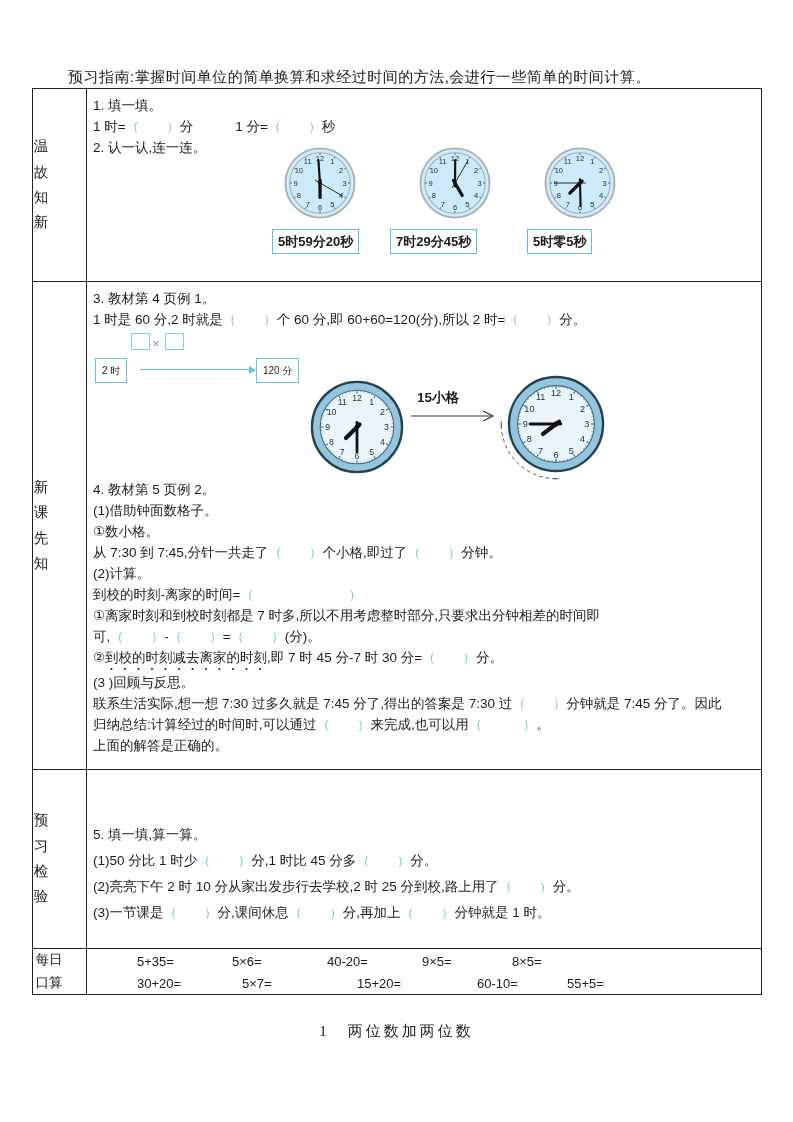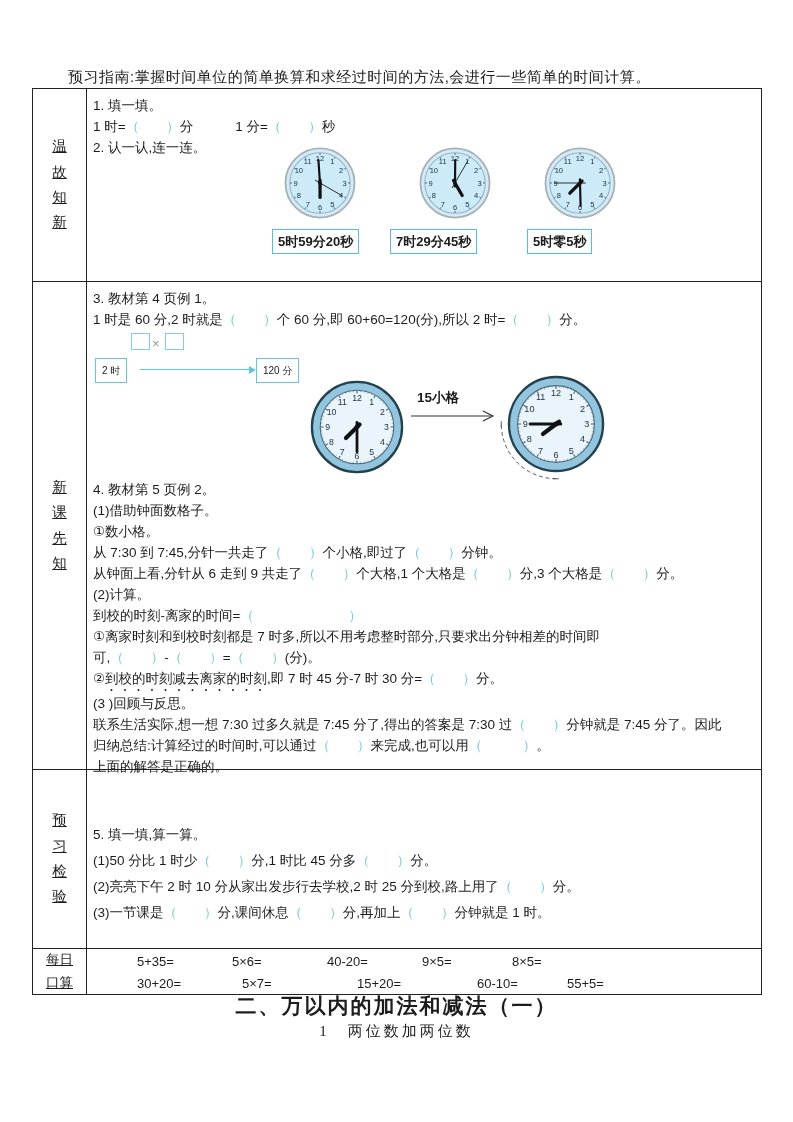--- a/index.html
+++ b/index.html
@@ -2,21 +2,21 @@
 <html><head>
 <meta charset="utf-8">
 <style>
   html,body{margin:0;padding:0;background:#fff;}
   .page{position:relative;width:793px;height:1122px;background:#fff;overflow:hidden;
         font-family:"Liberation Sans","DejaVu Sans",sans-serif;color:#1c1c1c;}
   .hdr{position:absolute;left:68px;top:68px;font-size:15px;letter-spacing:.5px;}
   .tbl{position:absolute;left:32px;top:88px;width:728px;border:1.6px solid #222;}
   .trow{display:flex;border-bottom:1.6px solid #222;}
   .trow:last-child{border-bottom:none;}
-  .tlabel{width:53px;border-right:1.6px solid #222;display:flex;align-items:center;justify-content:center;flex:0 0 53px;text-decoration:underline;}
+  .tlabel{width:53px;border-right:1.6px solid #222;display:flex;align-items:center;flex:0 0 53px;}
   .vtext{width:16px;word-break:break-all;line-height:1.75;font-size:14.5px;text-align:center;}
   .vtext2{width:32px;word-break:break-all;line-height:1.7;font-size:13.5px;text-align:center;}
   .tcontent{flex:1;position:relative;padding:6px 8px 0 6px;font-size:13.5px;line-height:21px;}
   .ln{white-space:pre-wrap;}
   .pr{color:#6fcbe2;}
   .emph{text-emphasis:filled dot #1c1c1c;-webkit-text-emphasis:filled dot #1c1c1c;
         text-emphasis-position:under right;-webkit-text-emphasis-position:under;}
   
   .clock{position:absolute;display:block;}
   .clabel{position:absolute;border:1.6px solid #55c0dc;padding:1px 5px;font-size:13px;font-weight:600;background:#fff;white-space:nowrap;}
@@ -344,21 +344,20 @@
                 <path d="M 50,107 A 57 57 0 0 1 -7,50" fill="none" stroke="#555" stroke-width="1" stroke-dasharray="4 3"></path>
                 <line x1="47" y1="107" x2="53" y2="107" stroke="#555" stroke-width="1"></line>
                 <line x1="-7" y1="47" x2="-7" y2="53" stroke="#555" stroke-width="1"></line>
               </svg></span>
         </div>
 
         <div class="ln q">4. 教材第 5 页例 2。</div>
         <div class="ln q">(1)借助钟面数格子。</div>
         <div class="ln q">①数小格。</div>
         <div class="ln q">从 7:30 到 7:45,分针一共走了<span class="pr">（</span>　　<span class="pr">）</span>个小格,即过了<span class="pr">（</span>　　<span class="pr">）</span>分钟。</div>
-        <div class="ln q">从钟面上看,分针从 6 走到 9 共走了<span class="pr">（</span>　　<span class="pr">）</span>个大格,1 个大格是<span class="pr">（</span>　　<span class="pr">）</span>分,3 个大格是<span class="pr">（</span>　　<span class="pr">）</span>分。</div>
         <div class="ln q">(2)计算。</div>
         <div class="ln q">到校的时刻-离家的时间=<span class="pr">（</span>　　　　　　　<span class="pr">）</span></div>
         <div class="ln q">①离家时刻和到校时刻都是 7 时多,所以不用考虑整时部分,只要求出分钟相差的时间即</div>
         <div class="ln q">可,<span class="pr">（</span>　　<span class="pr">）</span>-<span class="pr">（</span>　　<span class="pr">）</span>=<span class="pr">（</span>　　<span class="pr">）</span>(分)。</div>
         <div class="ln"><span class="q">②</span><span class="q emph">到校的时刻减去离家的时刻</span><span class="q">,即 7 时 45 分-7 时 30 分=<span class="pr">（</span>　　<span class="pr">）</span>分。</span></div>
         <div class="ln q">(3 )回顾与反思。</div>
         <div class="ln q">联系生活实际,想一想 7:30 过多久就是 7:45 分了,得出的答案是 7:30 过<span class="pr">（</span>　　<span class="pr">）</span>分钟就是 7:45 分了。因此</div>
         <div class="ln q">归纳总结:计算经过的时间时,可以通过<span class="pr">（</span>　　<span class="pr">）</span>来完成,也可以用<span class="pr">（</span>　　　<span class="pr">）</span>。</div>
         <div class="ln q">上面的解答是正确的。</div>
       </div>
@@ -385,16 +384,15 @@
           <span>5+35=</span><span>5×6=</span><span>40-20=</span><span>9×5=</span><span>8×5=</span>
         </div>
         <div class="oral-line r2">
           <span>30+20=</span><span>5×7=</span><span>15+20=</span><span>60-10=</span><span>55+5=</span>
         </div>
       </div>
     </div>
 
   </div>
 
-  <div class="foot-title">二、万以内的加法和减法（一）</div>
   <div class="foot-sub">1　两位数加两位数</div>
 
 </div>
 
 </body></html>

